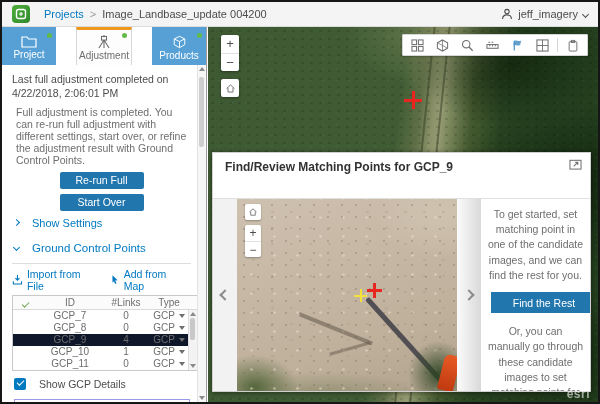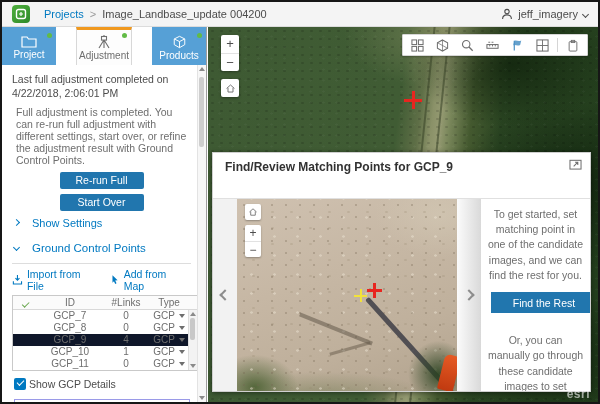--- a/index.html
+++ b/index.html
@@ -57,21 +57,21 @@
   .c.ln{width:46px;}
   .c.tp{width:40px;display:flex;align-items:center;justify-content:center;gap:4px;}
   .c.tp i,.c.tp b{font-style:normal;font-weight:normal;}
   .caret{width:0;height:0;border-left:3px solid transparent;border-right:3px solid transparent;border-top:4px solid #6e6e6e;display:inline-block;}
   .okcheck{display:inline-block;width:7px;height:3.5px;border-left:1.6px solid #6aa84f;border-bottom:1.6px solid #6aa84f;transform:rotate(-45deg);}
   .tscroll{position:absolute;top:14px;right:0;bottom:0;width:9px;background:#f3f3f3;border-left:1px solid #ddd;}
   .tri-up{width:0;height:0;border-left:3px solid transparent;border-right:3px solid transparent;border-bottom:4px solid #8a8a8a;margin:2px auto 0;}
   .tri-dn{width:0;height:0;border-left:3px solid transparent;border-right:3px solid transparent;border-top:4px solid #8a8a8a;margin:0 auto;position:absolute;bottom:2px;left:1px;}
   .tthumb{position:absolute;top:8px;left:1px;width:5px;height:22px;background:#c8c8c8;border-radius:2px;}
 
-  .cbrow{display:flex;align-items:center;gap:3px;margin:7px 0 0 2px;font-size:10.5px;color:#4c4c4c;cursor:pointer;}
+  .cbrow{display:flex;align-items:center;gap:13px;margin:7px 0 0 2px;font-size:10.5px;color:#4c4c4c;cursor:pointer;}
   .cb{width:12px;height:12px;background:#0079c1;border-radius:2px;position:relative;flex:0 0 auto;}
   .cb::after{content:"";position:absolute;left:2.5px;top:2.5px;width:6px;height:3px;border-left:1.6px solid #fff;border-bottom:1.6px solid #fff;transform:rotate(-45deg);}
   .photobox{margin:9px 0 0 2px;width:176px;height:46px;border:1px solid #9a9ae8;display:flex;align-items:flex-end;
             justify-content:center;font-size:10.5px;color:#323232;padding-bottom:1px;background:#fff;}
 
   .vscroll{position:absolute;right:0;top:38px;bottom:0;width:9px;background:#f7f7f7;border-left:1px solid #e3e3e3;}
   .vthumb{position:absolute;top:12px;left:1px;width:5px;height:70px;background:#cecece;border-radius:2px;}
 
   
   .map{position:absolute;left:206px;top:25px;right:0;bottom:0;overflow:hidden;
@@ -148,21 +148,21 @@
   .cross.rd{color:#e8251f;width:15px;height:15px;}
   .cross.rd::before{left:6.2px;top:0;width:2.5px;height:15px;}
   .cross.rd::after{left:0;top:6.2px;width:15px;height:2.5px;}
   .cand .mapctl{box-shadow:0 1px 2px rgba(0,0,0,.3);}
   .cand .homebox{left:8px;top:5px;width:16px;height:16px;}
   .cand .zoombox{left:8px;top:26px;width:16px;}
   .cand .zbtn{width:16px;height:16px;line-height:16px;font-size:12px;}
 
   .instr{flex:1;min-width:0;padding:8px 6px 0 6px;font-size:10.5px;line-height:1.45;color:#6e6e6e;text-align:center;overflow:hidden;}
   .instr p{margin:0 0 9px;}
-  .findbtn{display:block;margin:1px 0 20px 4px;width:106px;min-width:106px;height:21px;background:#2176ae;color:#fff;
+  .findbtn{display:block;margin:1px 0 11px 4px;width:106px;min-width:106px;height:21px;background:#2176ae;color:#fff;
            border:none;font-size:10.5px;font-family:inherit;cursor:pointer;white-space:nowrap;overflow:hidden;padding:0 4px;}
 
   svg{display:block;}
 </style>
 </head>
 <body>
 
 <div class="app">
 
   <div class="hdr">

